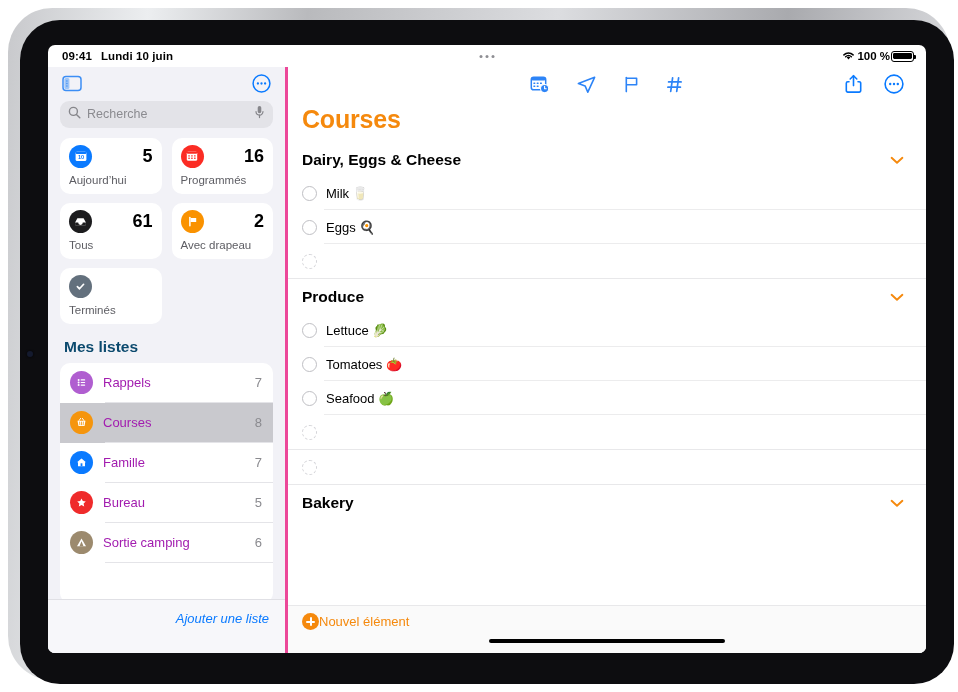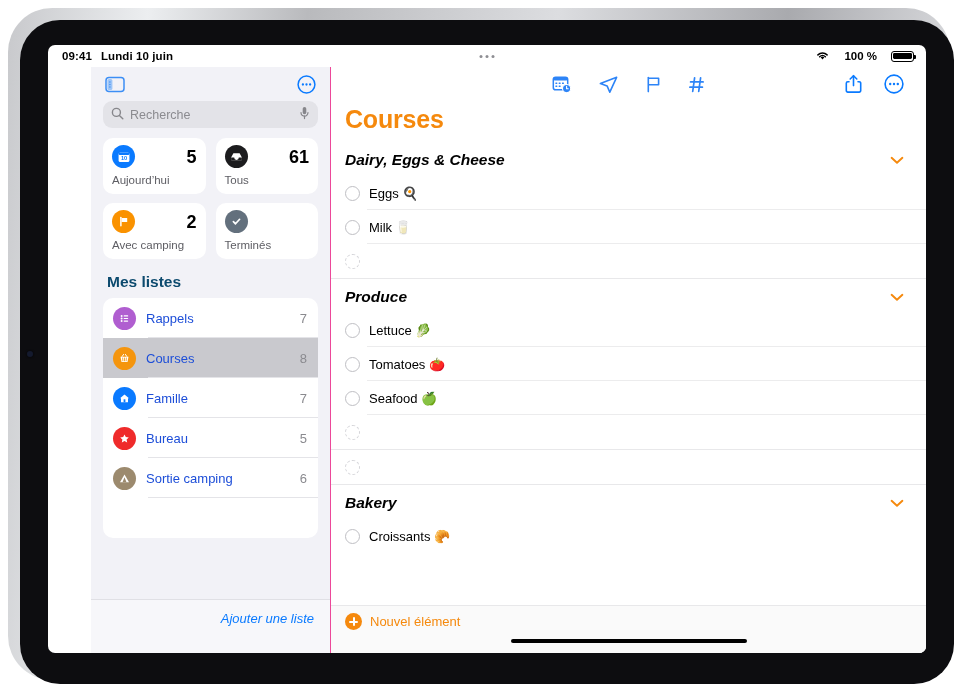--- a/index.html
+++ b/index.html
@@ -87,21 +87,21 @@
   }
   .status-center-dots i {
     width: 3px; height: 3px; border-radius: 50%;
     background: #8e8e93; display: block;
   }
   .status-right {
     position: absolute;
     right: 12px;
     display: flex;
     align-items: center;
-    gap: 14px;
+    gap: 1px;
     font-size: 11.5px;
     font-weight: bold;
     color: #000;
   }
   .battery {
     width: 23px; height: 11px;
     border: 1.2px solid #000;
     border-radius: 3px;
     position: relative;
     padding: 1.2px;
@@ -116,22 +116,21 @@
   #app-body { flex: 1 1 auto; display: flex; min-height: 0; }
 
   
   #sidebar {
     width: 240px;
     flex: 0 0 240px;
     background: #f2f2f7;
     display: flex;
     flex-direction: column;
     position: relative;
-    border-right: 1px solid #ec4899;
-    margin-left: 43px;
+    border-right: 3px solid #ec4899;
   }
   .sidebar-top {
     height: 34px;
     display: flex;
     align-items: center;
     justify-content: space-between;
     padding: 0 14px;
   }
   .sb-toggle { width: 20px; height: 17px; cursor: pointer; }
   .sb-more { width: 19px; height: 19px; cursor: pointer; }
@@ -205,21 +204,21 @@
   .list-row.selected { background: #c9c9ce; }
   .list-row .sep {
     position: absolute; left: 45px; right: 0; bottom: 0; height: 1px; background: #e4e4e8;
   }
   .list-row:last-child .sep { display: none; }
   .list-icon {
     width: 23px; height: 23px; border-radius: 50%;
     display: flex; align-items: center; justify-content: center;
     flex: 0 0 23px;
   }
-  .list-name { flex: 1 1 auto; font-size: 13px; color: #1d4ed8; }
+  .list-name { flex: 1 1 auto; font-size: 13px; color: #a21caf; }
   .list-count { font-size: 13px; color: #8a8a8f; }
 
   .lists-scroll { flex: 1 1 auto; overflow: hidden; }
 
   .sidebar-footer {
     height: 38px;
     flex: 0 0 38px;
     background: #f7f7fa;
     border-top: 1px solid #e0e0e5;
     display: flex;
@@ -281,21 +280,21 @@
     flex: 1 1 auto;
     overflow: hidden;
     padding-bottom: 2px;
   }
   .section-header {
     display: flex;
     align-items: center;
     justify-content: space-between;
     padding: 9px 22px 7px 14px;
   }
-  .section-title { font-size: 15.5px; font-weight: bold; color: #000; font-style: italic; }
+  .section-title { font-size: 15.5px; font-weight: bold; color: #000; }
   .chevron { cursor: pointer; }
 
   .item-row {
     height: 34px;
     display: flex;
     align-items: center;
     padding-left: 14px;
     position: relative;
     cursor: pointer;
   }
@@ -310,21 +309,21 @@
   }
   .circle.dashed { border-style: dashed; border-color: #d4d4d8; }
   .item-text { font-size: 13px; color: #000; }
   .section-divider { height: 1px; background: #e8e8ea; margin-left: 0; }
 
   .bottom-bar {
     height: 32px;
     flex: 0 0 32px;
     display: flex;
     align-items: center;
-    gap: 8px;
+    gap: 0;
     padding-left: 14px;
     background: #fafafa;
     border-top: 1px solid #e8e8ea;
   }
   .plus-circle {
     width: 17px; height: 17px; border-radius: 50%;
     background: #f5890d;
     display: flex; align-items: center; justify-content: center;
     flex: 0 0 17px;
   }
@@ -444,20 +443,40 @@
                   <rect x="1.6" y="2.4" width="10.8" height="9.6" rx="1.6" fill="#fff"></rect>
                   <rect x="1.6" y="2.4" width="10.8" height="2.6" rx="1.2" fill="#0a7aff"></rect>
                   <text x="7" y="10.4" font-size="5.6" font-family="Liberation Sans" font-weight="bold" fill="#0a7aff" text-anchor="middle">10</text>
                 </svg>
               </span>
               <span class="smart-count">5</span>
             </div>
             <div class="smart-label">Aujourd’hui</div>
           </div>
 
+          <div class="smart-card">
+            <div class="row1">
+              <span class="smart-icon" style="background:#fb2c24">
+                <svg width="14" height="14" viewBox="0 0 14 14">
+                  <rect x="1.8" y="2.6" width="10.4" height="9.2" rx="1.6" fill="#fff"></rect>
+                  <rect x="1.8" y="2.6" width="10.4" height="2.2" rx="1.1" fill="#fb2c24"></rect>
+                  <g fill="#fb2c24">
+                    <rect x="3.3" y="6.2" width="1.5" height="1.3" rx=".3"></rect>
+                    <rect x="6.2" y="6.2" width="1.5" height="1.3" rx=".3"></rect>
+                    <rect x="9.1" y="6.2" width="1.5" height="1.3" rx=".3"></rect>
+                    <rect x="3.3" y="8.6" width="1.5" height="1.3" rx=".3"></rect>
+                    <rect x="6.2" y="8.6" width="1.5" height="1.3" rx=".3"></rect>
+                    <rect x="9.1" y="8.6" width="1.5" height="1.3" rx=".3"></rect>
+                  </g>
+                </svg>
+              </span>
+              <span class="smart-count">16</span>
+            </div>
+            <div class="smart-label">Programmés</div>
+          </div>
 
           <div class="smart-card">
             <div class="row1">
               <span class="smart-icon" style="background:#1c1c1e">
                 <svg width="15" height="15" viewBox="0 0 15 15">
                   <path d="M2.1 8.6 L4.4 4.3 H10.6 L12.9 8.6 V10.4 A1 1 0 0 1 11.9 11.3 H3.1 A1 1 0 0 1 2.1 10.4 Z" fill="#fff"></path>
                   <path d="M2.1 8.6 H5.2 A2.3 2.3 0 0 0 9.8 8.6 H12.9 V10.4 A1 1 0 0 1 11.9 11.3 H3.1 A1 1 0 0 1 2.1 10.4 Z" fill="#1c1c1e"></path>
                 </svg>
               </span>
               <span class="smart-count">61</span>
@@ -468,21 +487,21 @@
           <div class="smart-card">
             <div class="row1">
               <span class="smart-icon" style="background:#fa9200">
                 <svg width="13" height="13" viewBox="0 0 13 13">
                   <path d="M3.9 2.5 V10.8" stroke="#fff" stroke-width="1.5" stroke-linecap="round"></path>
                   <path d="M4.6 3 H10.2 V7.1 H4.6 Z" fill="#fff"></path>
                 </svg>
               </span>
               <span class="smart-count">2</span>
             </div>
-            <div class="smart-label">Avec camping</div>
+            <div class="smart-label">Avec drapeau</div>
           </div>
 
           <div class="smart-card">
             <div class="row1">
               <span class="smart-icon" style="background:#63707d">
                 <svg width="13" height="13" viewBox="0 0 13 13">
                   <path d="M3.4 6.7 L5.5 8.8 L9.6 4.3" stroke="#fff" stroke-width="1.7" fill="none" stroke-linecap="round" stroke-linejoin="round"></path>
                 </svg>
               </span>
               <span class="smart-count"></span>
@@ -645,26 +664,26 @@
           <div class="section-header">
             <span class="section-title">Dairy, Eggs &amp; Cheese</span>
             <span class="chevron">
               <svg width="14" height="9" viewBox="0 0 14 9">
                   <path d="M1.6 1.8 L7 6.8 L12.4 1.8" fill="none" stroke="#f5890d" stroke-width="1.9" stroke-linecap="round" stroke-linejoin="round"></path>
                 </svg>
             </span>
           </div>
           <div class="item-row">
             <span class="circle"></span>
-            <span class="item-text">Eggs 🍳</span>
+            <span class="item-text">Milk 🥛</span>
             <span class="sep"></span>
           </div>
           <div class="item-row">
             <span class="circle"></span>
-            <span class="item-text">Milk 🥛</span>
+            <span class="item-text">Eggs 🍳</span>
             <span class="sep"></span>
           </div>
           <div class="item-row">
             <span class="circle dashed"></span>
             <span class="item-text"></span>
           </div>
           <div class="section-divider"></div>
 
           <div class="section-header">
             <span class="section-title">Produce</span>
@@ -702,24 +721,20 @@
           <div class="section-divider"></div>
 
           <div class="section-header">
             <span class="section-title">Bakery</span>
             <span class="chevron">
               <svg width="14" height="9" viewBox="0 0 14 9">
                   <path d="M1.6 1.8 L7 6.8 L12.4 1.8" fill="none" stroke="#f5890d" stroke-width="1.9" stroke-linecap="round" stroke-linejoin="round"></path>
                 </svg>
             </span>
           </div>
-          <div class="item-row">
-            <span class="circle"></span>
-            <span class="item-text">Croissants 🥐</span>
-          </div>
         </div>
 
         <div class="bottom-bar">
           <span class="plus-wrap">
             <span class="plus-circle"></span>
           </span>
           <span class="new-item-label">Nouvel élément</span>
         </div>
 
         <div class="home-indicator-area">

